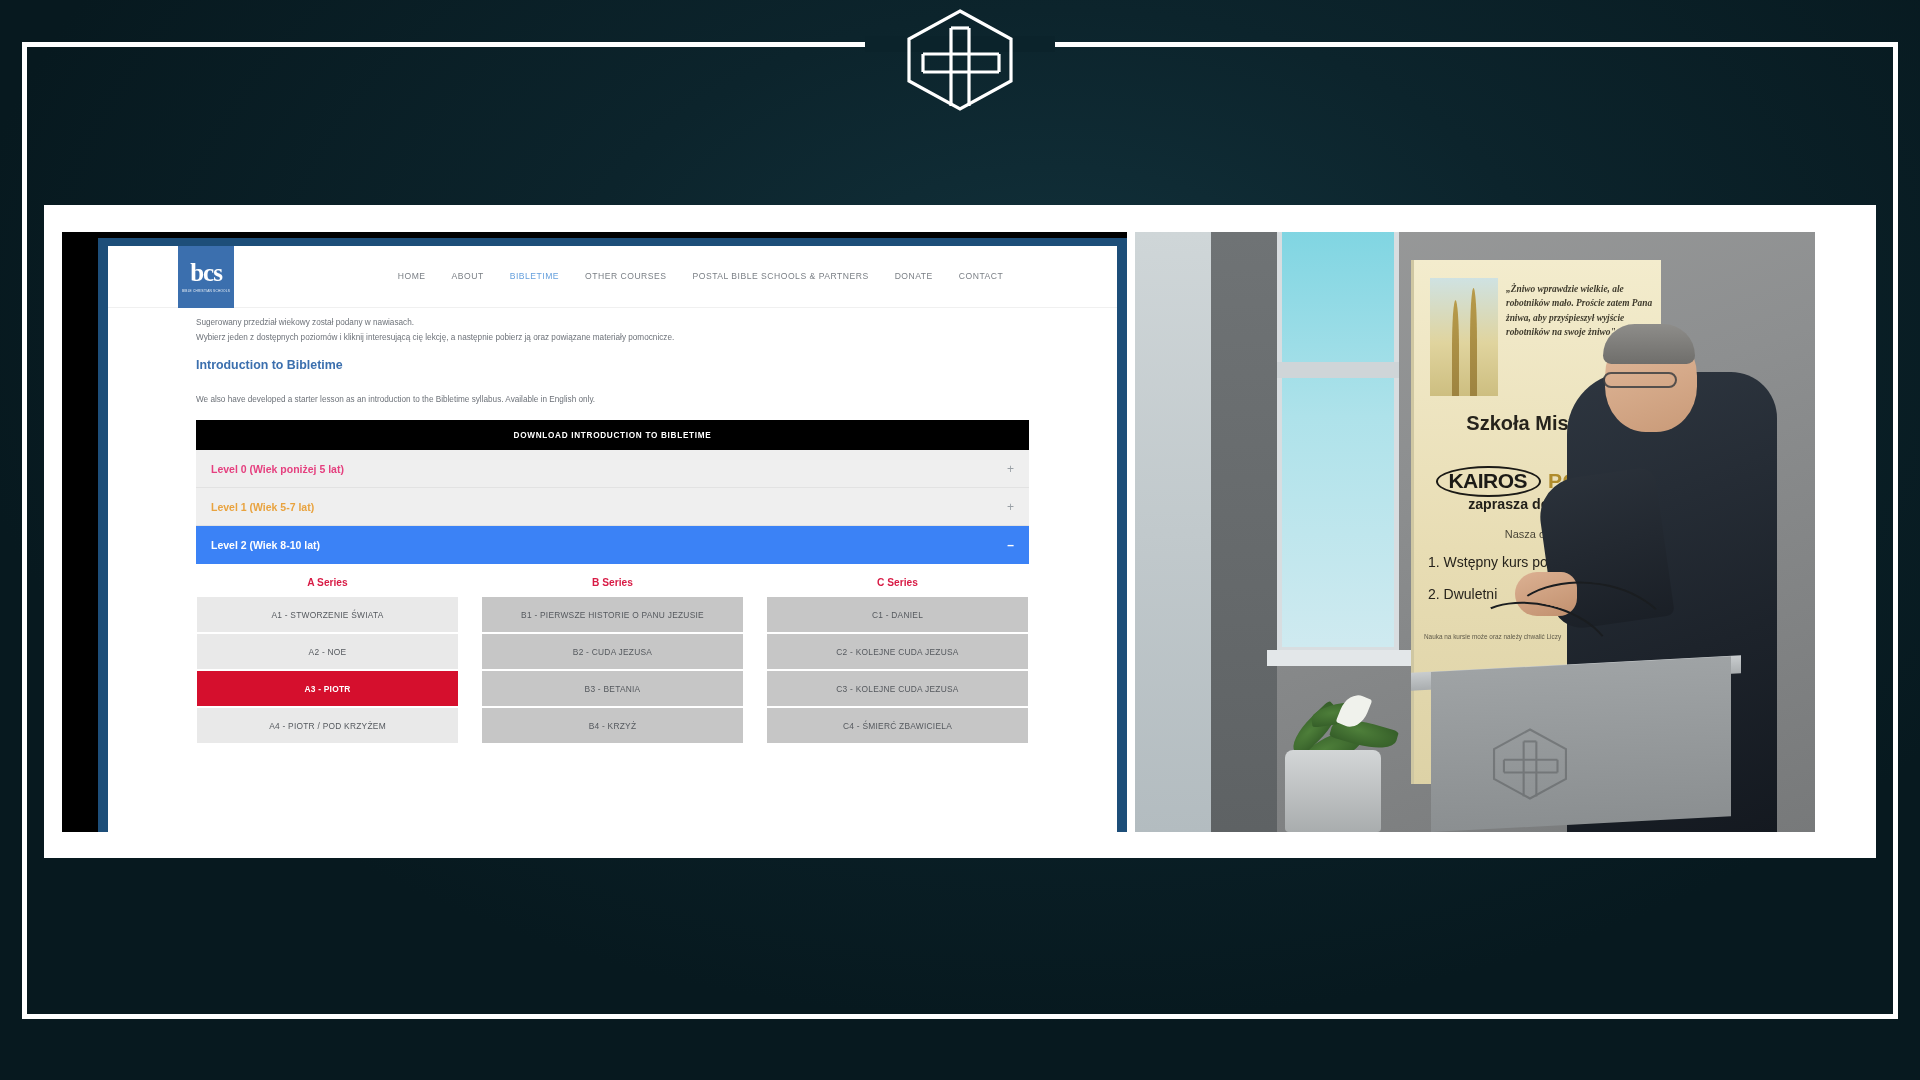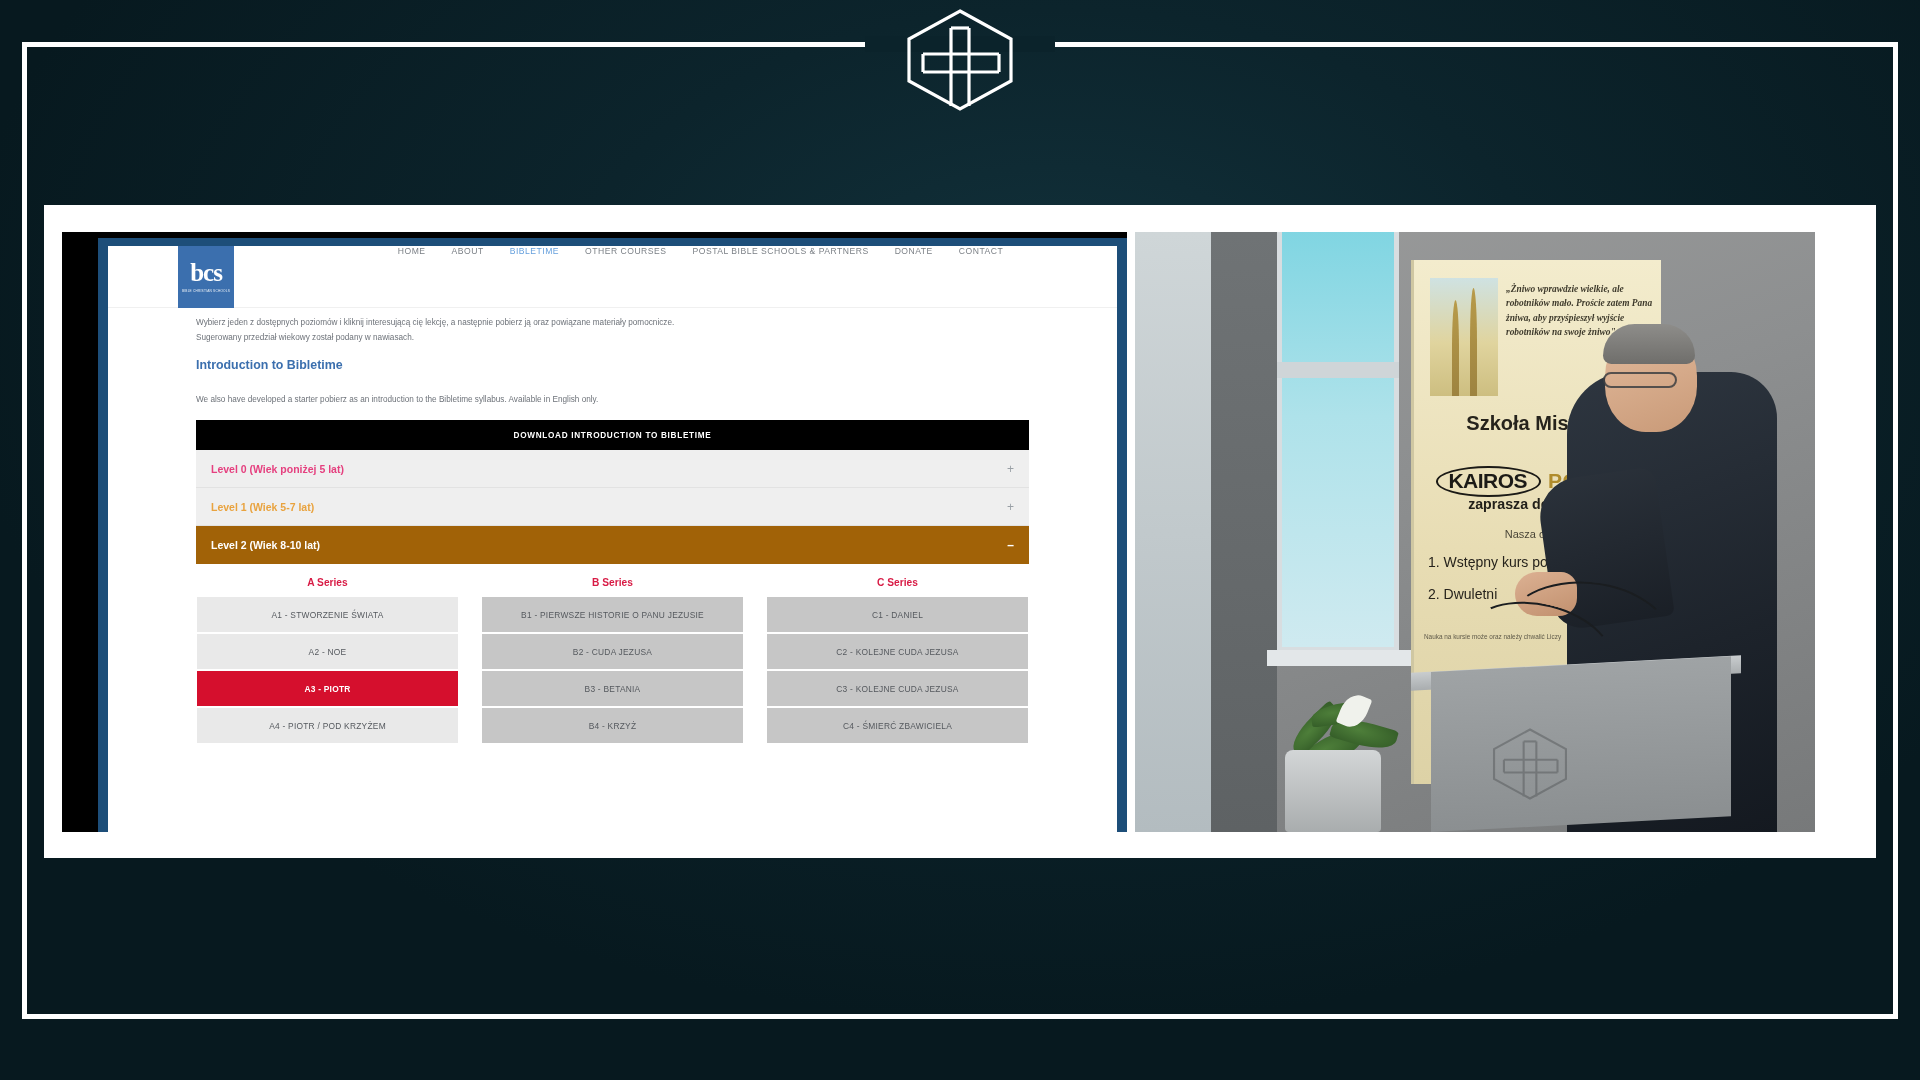--- a/index.html
+++ b/index.html
@@ -99,21 +99,21 @@
     font-size: 25px; font-weight: 700; letter-spacing: -1px;
     font-family: "Liberation Serif", serif;
     line-height: 1;
   }
   .logo-sub {
     font-size: 3.2px; letter-spacing: .2px; margin-top: 4px; opacity: .9;
     white-space: nowrap;
   }
   .site-nav {
     flex: 1;
-    display: flex; justify-content: center;
+    display: flex; align-items: center; justify-content: center;
     gap: 26px;
     padding-left: 50px;
   }
   .nav-item {
     font-size: 8.6px; letter-spacing: .5px;
     color: #7a7f85; white-space: nowrap;
   }
   .nav-item.active { color: #66a0dd; }
 
   
@@ -138,21 +138,21 @@
   .acc-row {
     height: 38px;
     display: flex; align-items: center; justify-content: space-between;
     padding: 0 15px;
     background: #efefef;
     border-bottom: 1px solid #e2e2e2;
   }
   .acc-row.lvl0 .acc-label { color: #e5407f; }
   .acc-row.lvl1 .acc-label { color: #e9a33f; }
   .acc-row.open {
-    background: #a16207;
+    background: #3b82f6;
     border-bottom: none;
   }
   .acc-row.open .acc-label,
   .acc-row.open .acc-sign { color: #ffffff; font-weight: 700; }
   .acc-label { font-size: 10.5px; font-weight: 700; }
   .acc-sign { font-size: 12px; color: #9aa0a6; }
 
   
   .series-wrap {
     display: flex; gap: 24px;
@@ -420,25 +420,25 @@
               <div class="nav-item">ABOUT</div>
               <div class="nav-item active">BIBLETIME</div>
               <div class="nav-item">OTHER COURSES</div>
               <div class="nav-item">POSTAL BIBLE SCHOOLS &amp; PARTNERS</div>
               <div class="nav-item">DONATE</div>
               <div class="nav-item">CONTACT</div>
             </div>
           </div>
 
           <div class="page-body">
+            <div class="body-para">Sugerowany przedział wiekowy został podany w nawiasach.</div>
             <div class="body-para">Wybierz jeden z dostępnych poziomów i kliknij interesującą cię lekcję, a następnie pobierz ją oraz powiązane materiały pomocnicze.</div>
-            <div class="body-para">Sugerowany przedział wiekowy został podany w nawiasach.</div>
 
             <div class="section-title">Introduction to Bibletime</div>
-            <div class="body-para">We also have developed a starter pobierz as an introduction to the Bibletime syllabus. Available in English only.</div>
+            <div class="body-para">We also have developed a starter lesson as an introduction to the Bibletime syllabus. Available in English only.</div>
 
             <div class="download-btn">DOWNLOAD INTRODUCTION TO BIBLETIME</div>
 
             <div>
               <div class="acc-row lvl0">
                 <span class="acc-label">Level 0 (Wiek poniżej 5 lat)</span>
                 <span class="acc-sign">+</span>
               </div>
               <div class="acc-row lvl1">
                 <span class="acc-label">Level 1 (Wiek 5-7 lat)</span>

